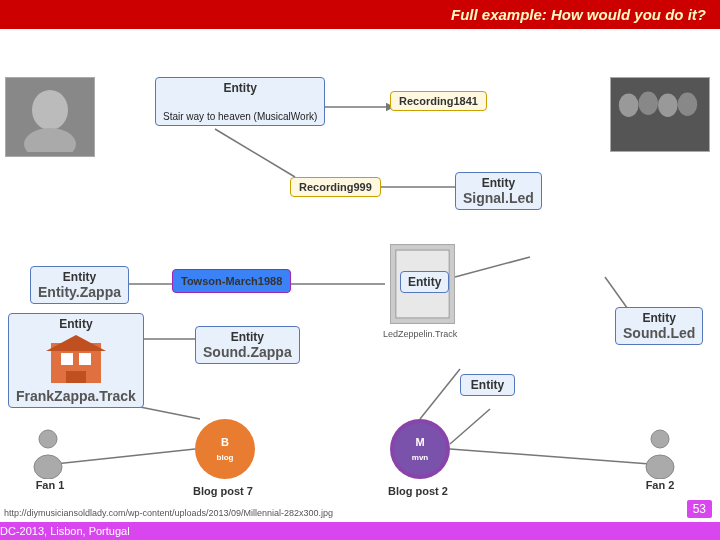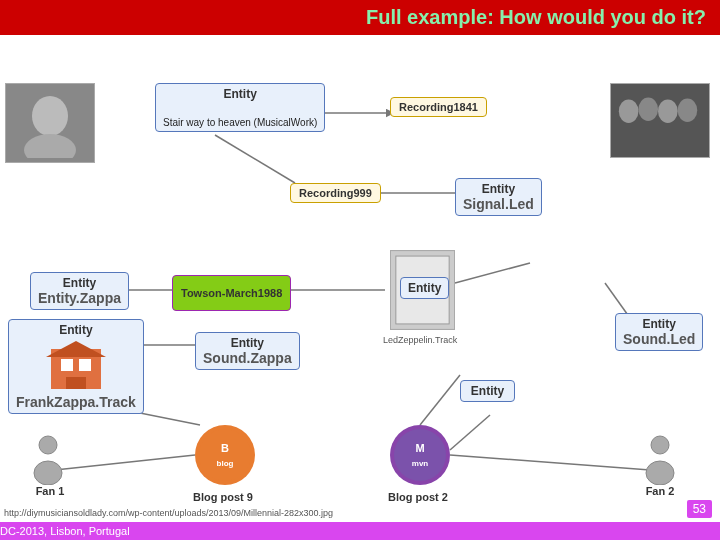--- a/index.html
+++ b/index.html
@@ -8,25 +8,26 @@
       height: 540px;
       font-family: Arial, sans-serif;
       background: #fff;
       overflow: hidden;
       position: relative;
     }
 
     
     #header {
       background: #c00;
-      color: #86efac;
+      color: #fef9c3;
       text-align: right;
       padding: 6px 14px;
-      font-size: 20px;
-      font-weight: bold;
+      font-size: 15px;
+      font-weight: bold;
+      font-style: italic;
     }
 
     
     #main {
       position: relative;
       width: 720px;
       height: 490px;
       background: #fff;
     }
 
@@ -195,24 +196,24 @@
       border-radius: 4px;
       padding: 3px 8px;
       font-size: 11px;
       font-weight: bold;
       color: #333;
     }
 
     
     .event-box {
       position: absolute;
-      background: #84cc16;
+      background: #3b82f6;
       border: 1.5px solid #9c27b0;
       border-radius: 4px;
-      padding: 11px 8px;
+      padding: 5px 8px;
       font-size: 11px;
       font-weight: bold;
       color: #333;
       text-align: center;
     }
 
     
     .signal-label {
       font-size: 14px;
       color: #555;
@@ -373,21 +374,21 @@
   </div>
 
   <div id="blog1" class="blog-circle">
     <svg width="55" height="55" viewBox="0 0 55 55">
       <circle cx="27" cy="27" r="26" fill="#e87c30"></circle>
       <text x="27" y="24" text-anchor="middle" fill="#fff" font-size="11" font-weight="bold">B</text>
       <text x="27" y="38" text-anchor="middle" fill="#fff" font-size="8">blog</text>
     </svg>
   </div>
   <div class="blog-label" style="left:183px; top:456px; width:80px;">
-    <span>Blog post 9</span>
+    <span>Blog post 7</span>
   </div>
 
   <div id="blog2" class="blog-circle">
     <svg width="55" height="55" viewBox="0 0 55 55">
       <circle cx="27" cy="27" r="26" fill="#7b52ab"></circle>
       <text x="27" y="24" text-anchor="middle" fill="#fff" font-size="11" font-weight="bold">M</text>
       <text x="27" y="38" text-anchor="middle" fill="#fff" font-size="8">mvn</text>
     </svg>
   </div>
   <div class="blog-label" style="left:378px; top:456px; width:80px;">

